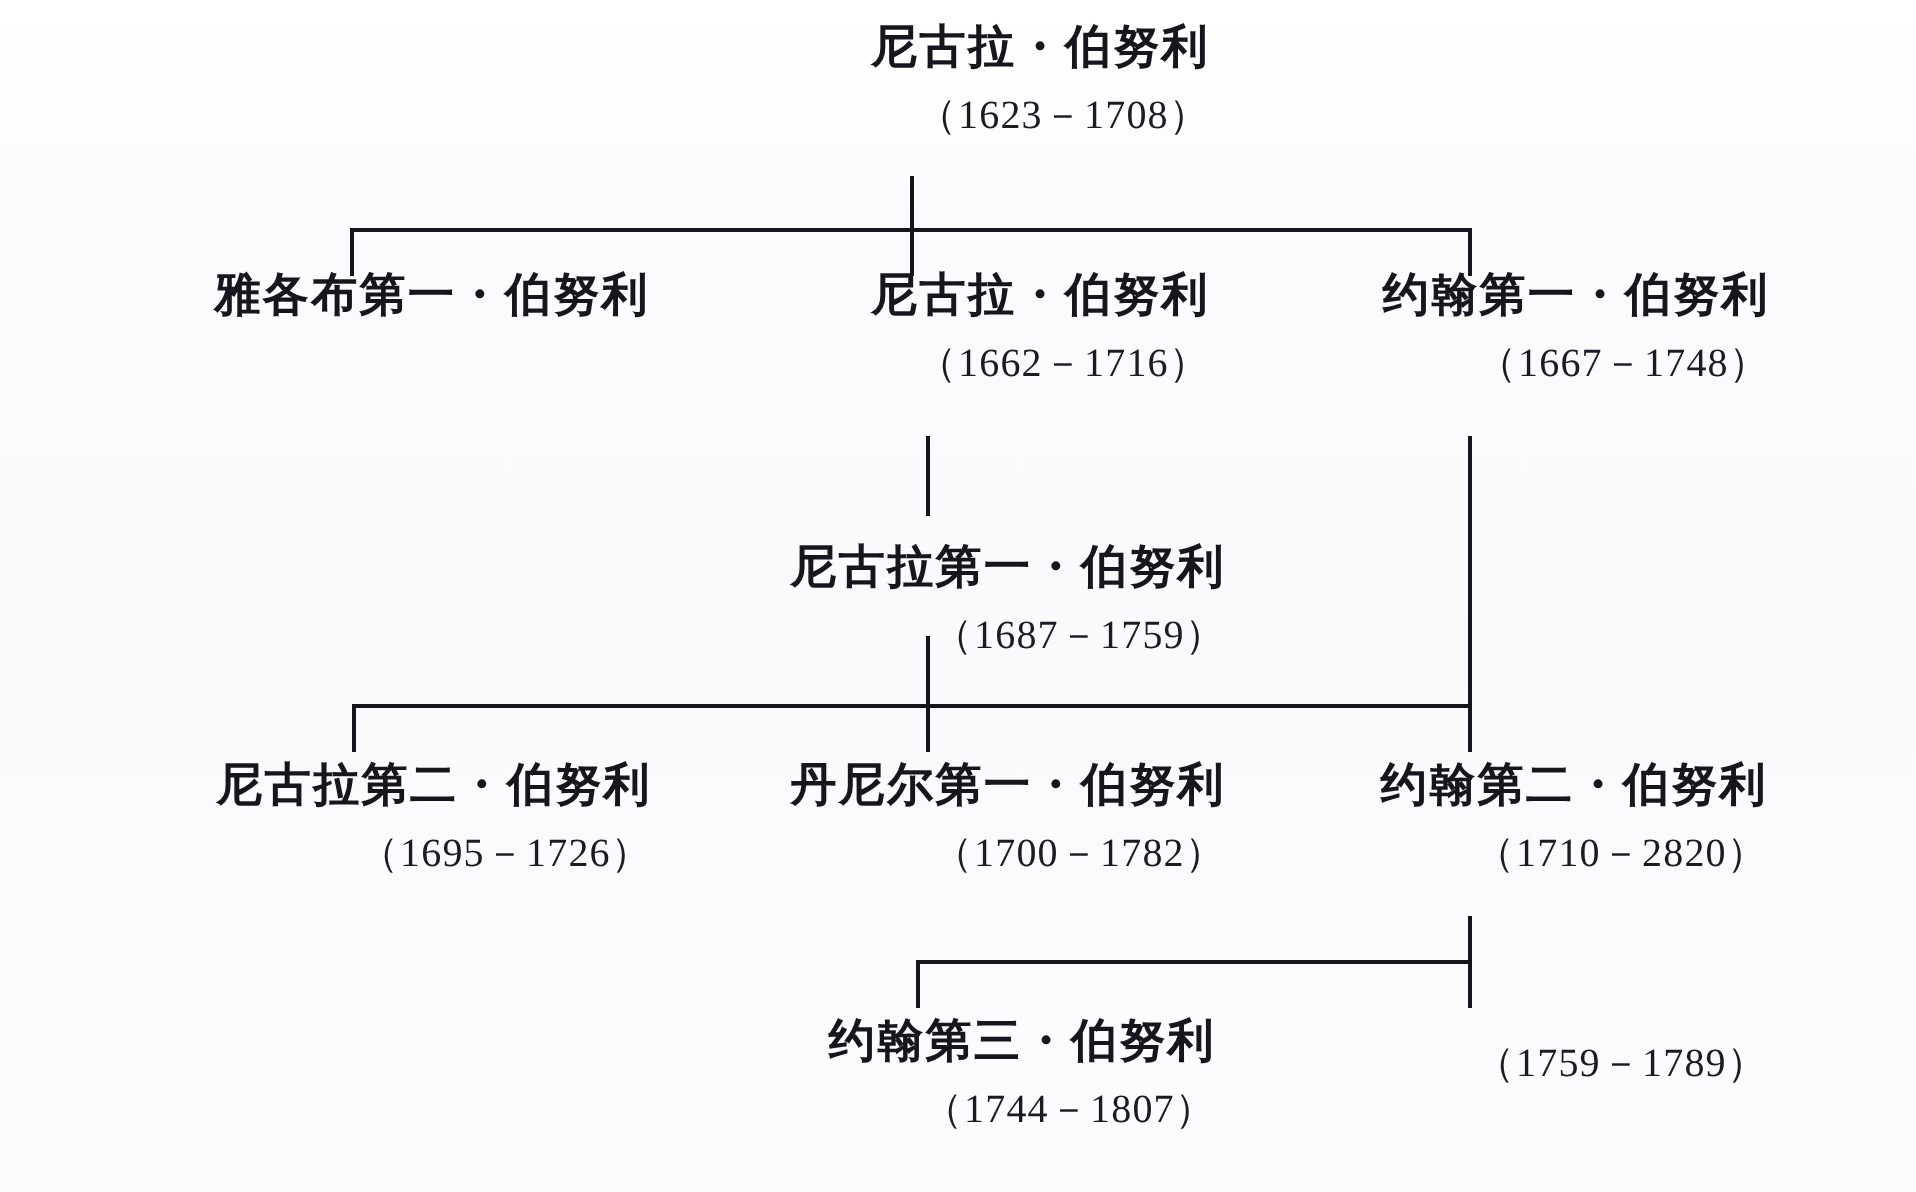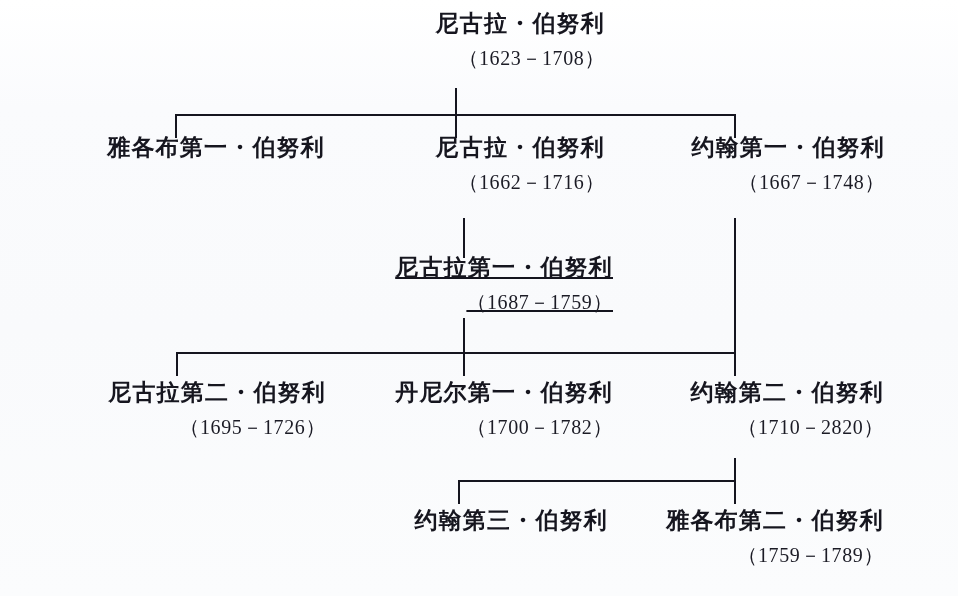--- a/index.html
+++ b/index.html
@@ -88,39 +88,39 @@
   </div>
   <div class="node" style="left:305px; top:136px; width:300px;">
     <span class="name">尼古拉・伯努利</span>
     <span class="years">（1662－1716）</span>
   </div>
   <div class="node" style="left:585px; top:136px; width:300px;">
     <span class="name">约翰第一・伯努利</span>
     <span class="years">（1667－1748）</span>
   </div>
 
-  <div class="node" style="left:313px; top:256px; width:300px;text-decoration:underline;">
+  <div class="node" style="left:313px; top:272px; width:300px;">
     <span class="name">尼古拉第一・伯努利</span>
     <span class="years">（1687－1759）</span>
   </div>
 
   <div class="node" style="left:26px; top:381px; width:300px;">
     <span class="name">尼古拉第二・伯努利</span>
     <span class="years">（1695－1726）</span>
   </div>
   <div class="node" style="left:313px; top:381px; width:300px;">
     <span class="name">丹尼尔第一・伯努利</span>
     <span class="years">（1700－1782）</span>
   </div>
   <div class="node" style="left:584px; top:381px; width:300px;">
     <span class="name">约翰第二・伯努利</span>
     <span class="years">（1710－2820）</span>
   </div>
 
   <div class="node" style="left:308px; top:509px; width:300px;">
     <span class="name">约翰第三・伯努利</span>
+    <span class="years">（1744－1807）</span>
   </div>
   <div class="node" style="left:584px; top:509px; width:300px;">
-    <span class="name">雅各布第二・伯努利</span>
     <span class="years">（1759－1789）</span>
   </div>
 
 </div>
 
 </body></html>

